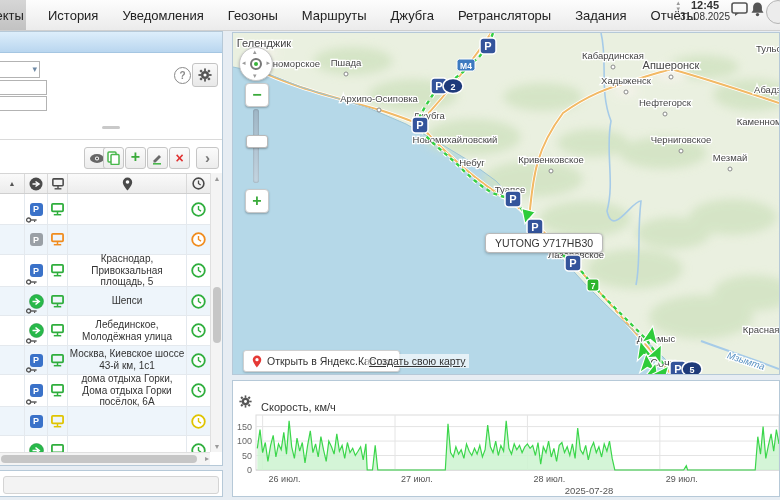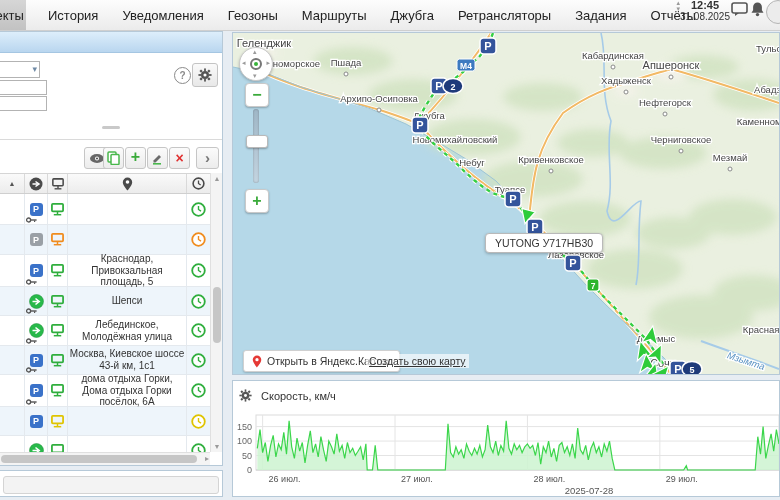--- a/index.html
+++ b/index.html
@@ -62,21 +62,21 @@
   #pan-center{position:absolute;left:10px;top:10px;width:8px;height:8px;border:2px solid #777;border-radius:50%;}
   #pan-dot{position:absolute;left:2px;top:2px;width:4px;height:4px;border-radius:50%;background:#38b43a;}
   .zoom-btn{position:absolute;left:12px;width:22px;height:22px;background:#fff;border:1px solid #c9c9c9;border-radius:4px;box-shadow:0 1px 2px rgba(0,0,0,.25);display:flex;align-items:center;justify-content:center;color:#3aaa3a;font-size:16px;font-weight:bold;}
   #zoom-track{position:absolute;left:20px;top:76px;width:6px;height:74px;background:linear-gradient(#9fb6c6,#c3d4e0);border-radius:3px;box-shadow:inset 0 0 2px rgba(0,0,0,.3);}
   #zoom-handle{position:absolute;left:-7px;top:26px;width:20px;height:11px;background:#fff;border:1px solid #b9b9b9;border-radius:3px;box-shadow:0 1px 2px rgba(0,0,0,.3);}
   #map-tooltip{position:absolute;left:252px;top:200px;padding:3px 9px;background:#fff;border:1px solid #b9b9b9;border-radius:4px;box-shadow:0 1px 3px rgba(0,0,0,.25);font-size:10.5px;color:#333;white-space:nowrap;}
   #ymap-btn{position:absolute;left:10px;top:317px;height:20px;display:flex;align-items:center;gap:5px;background:#fff;border:1px solid #d0d0d0;border-radius:3px;box-shadow:0 1px 2px rgba(0,0,0,.2);padding:0 8px;font-size:10.5px;color:#333;}
   #ymap-link{position:absolute;left:133px;top:321px;font-size:10.5px;color:#333;text-decoration:underline;background:rgba(255,255,255,.65);padding:1px 3px;}
   
   #chart-head{position:absolute;left:6px;top:8px;display:flex;align-items:center;gap:9px;}
-  #chart-title{font-size:11px;color:#333;}
+  #chart-title{font-size:11px;color:#333;margin-top:12px;}
 </style>
 </head>
 <body>
 
 <div id="app">
 
   <div id="nav">
     <div class="tab-active">Объекты</div>
     <div id="nav-tabs">
         <div class="tab">История</div>

